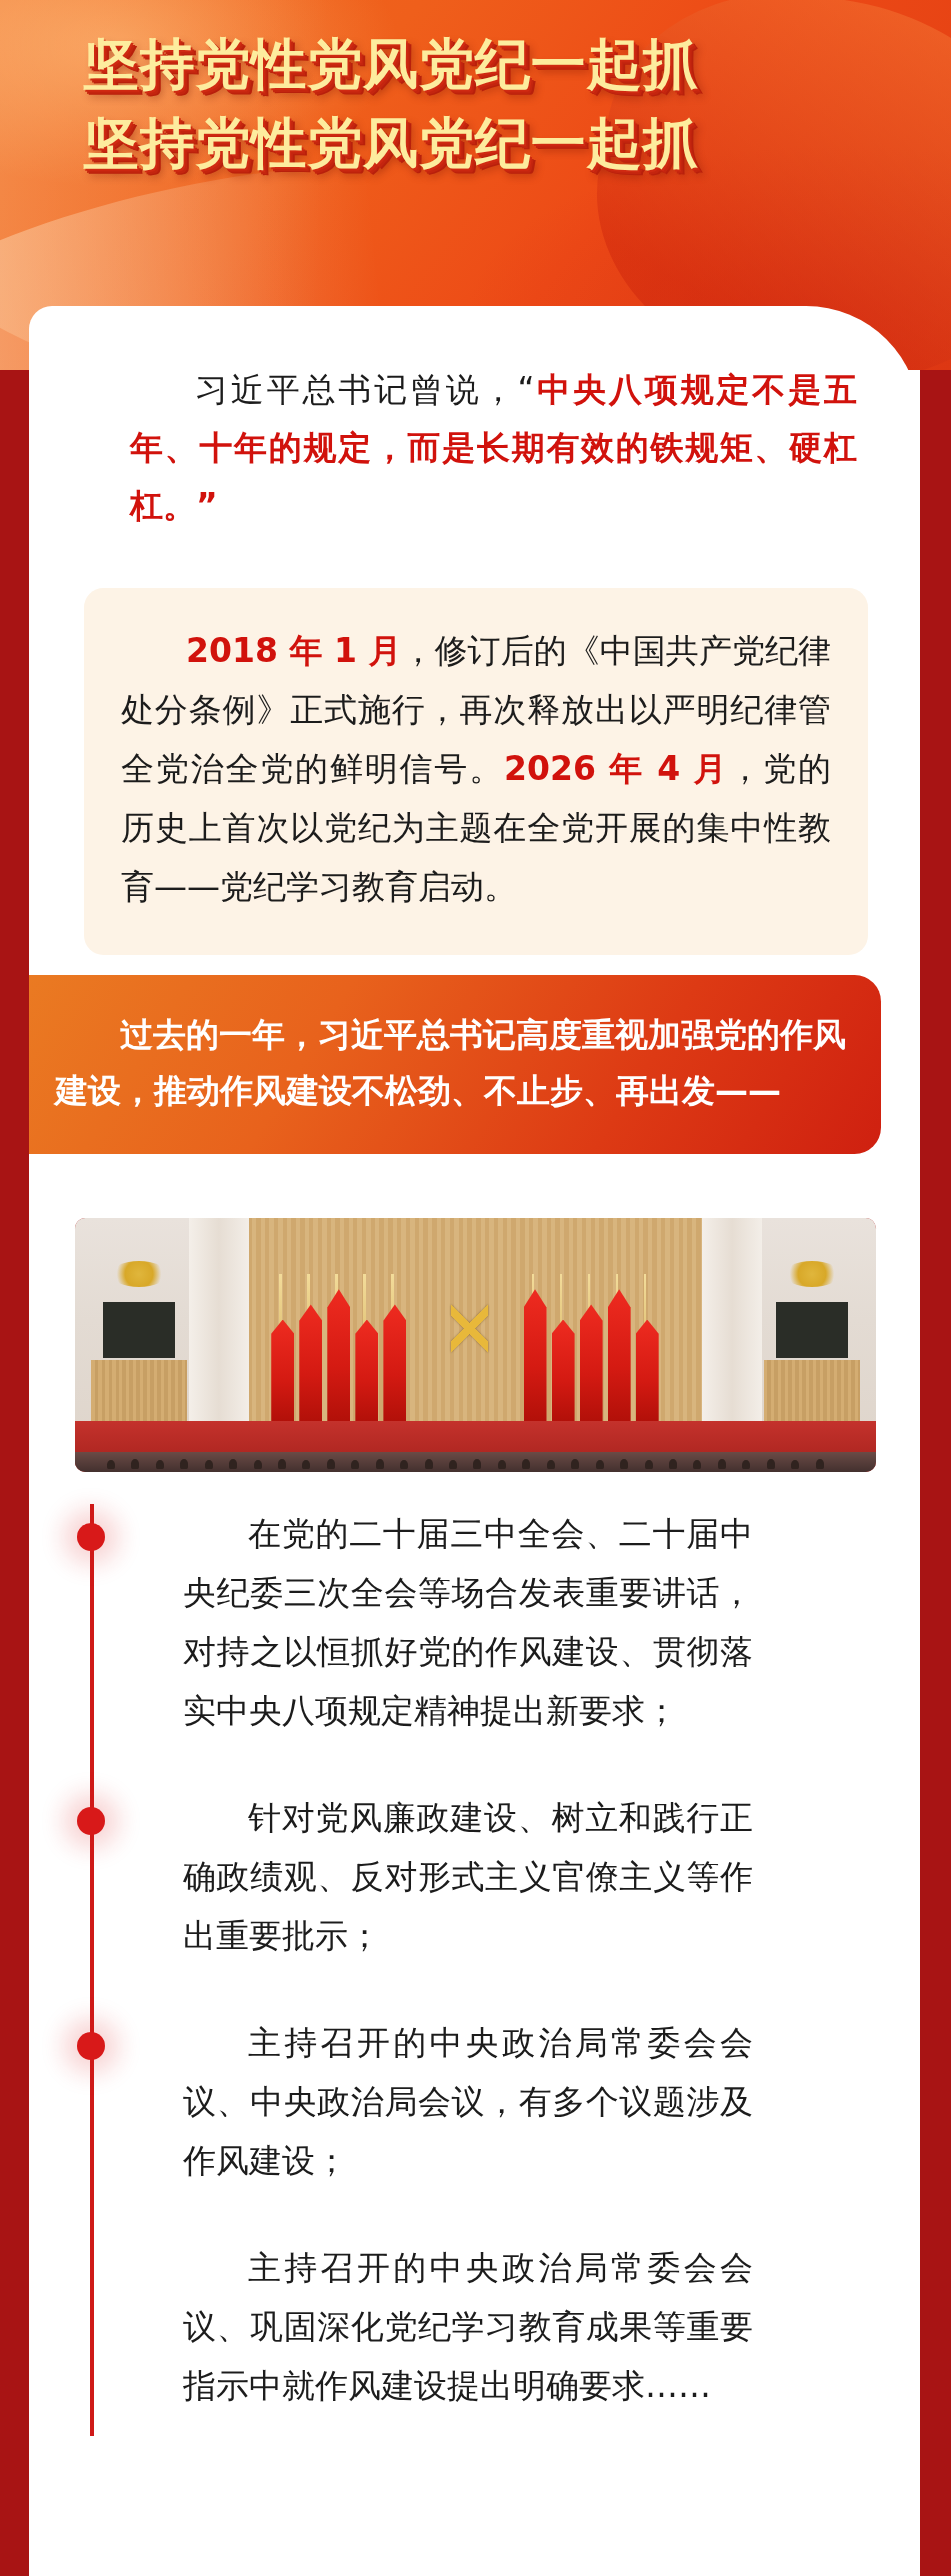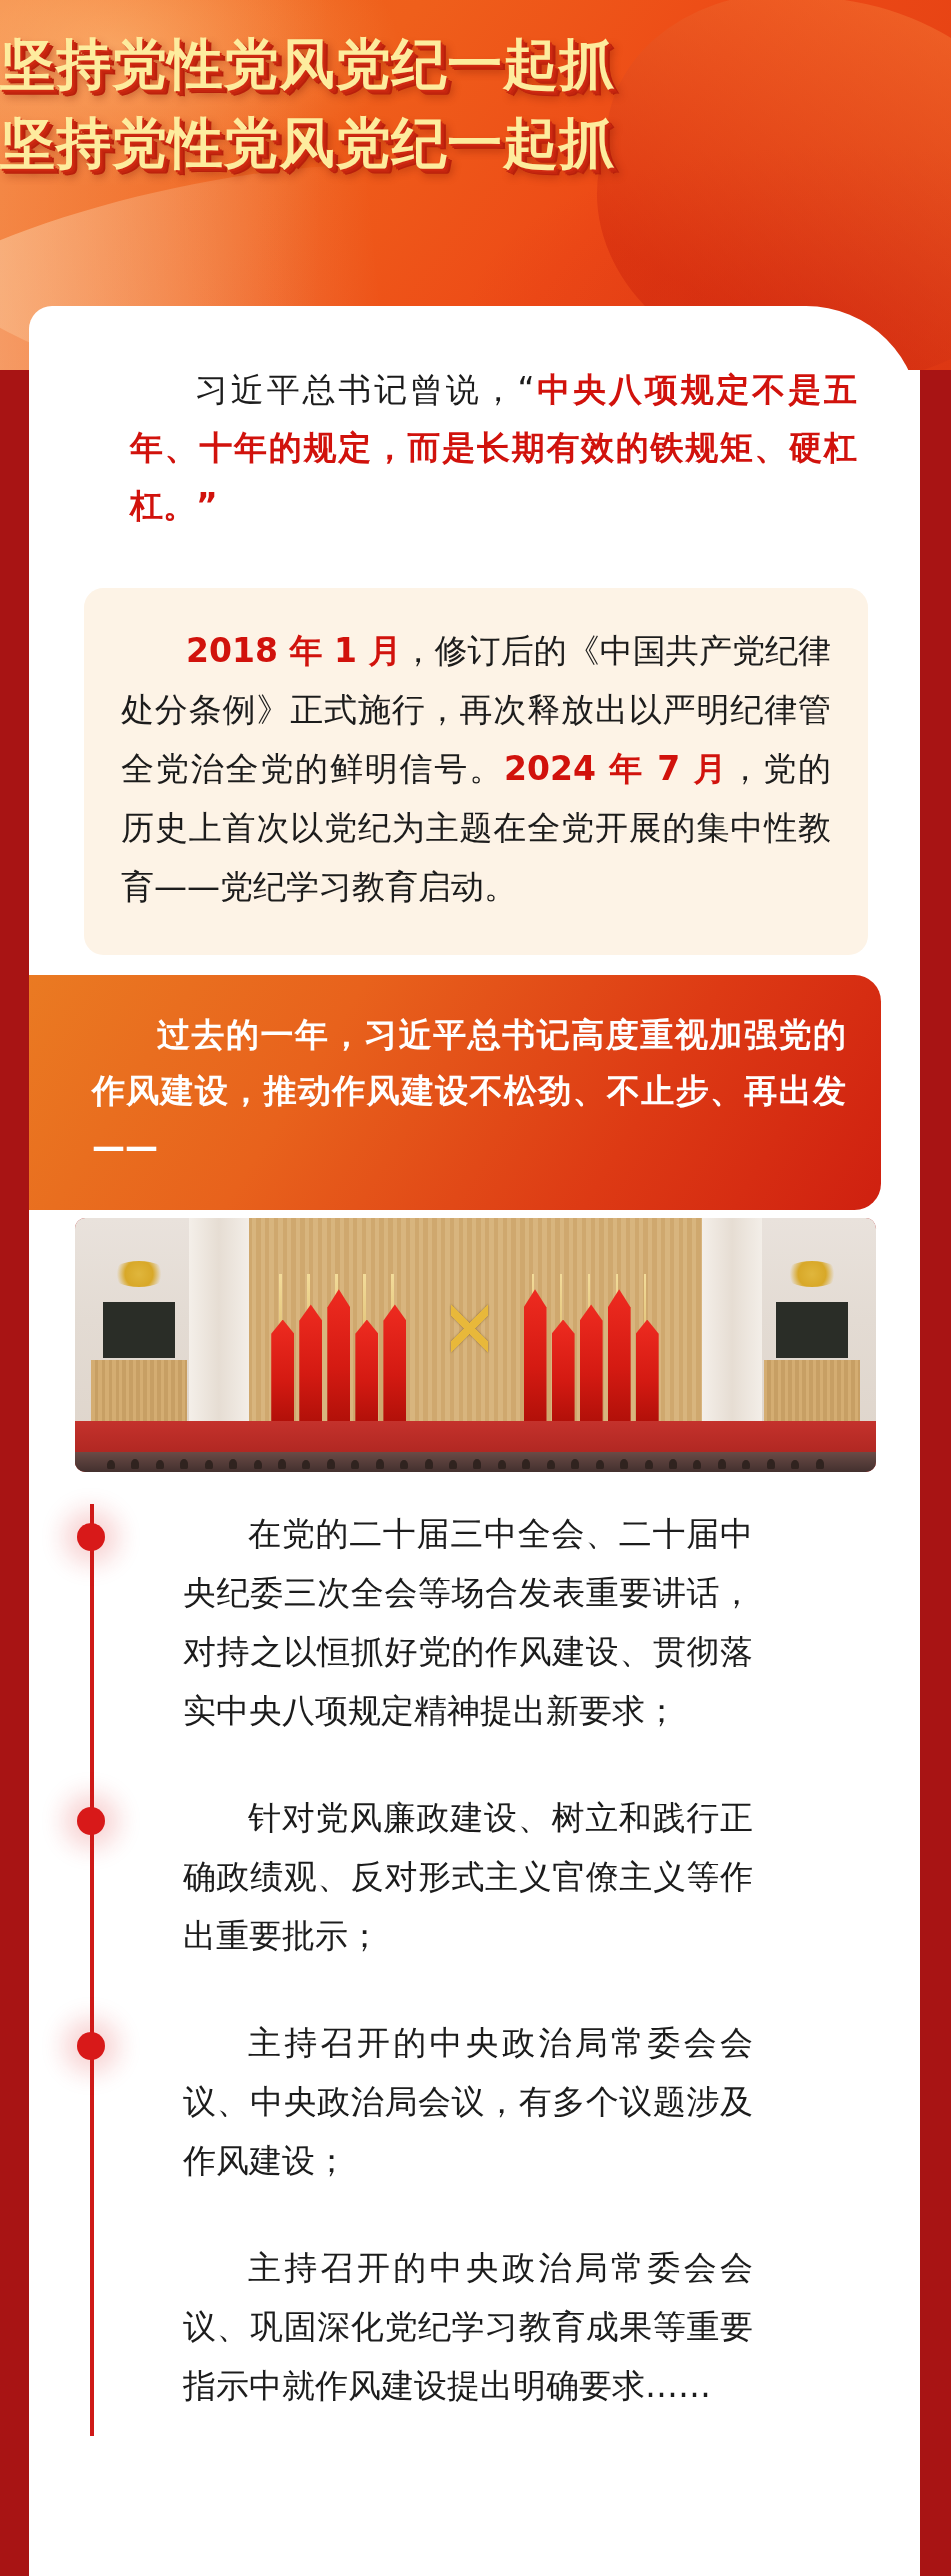--- a/index.html
+++ b/index.html
@@ -68,21 +68,21 @@
     background: linear-gradient(200deg, rgba(255,150,70,.40), rgba(200,30,10,.40) 80%);
     transform: rotate(10deg);
     border-radius: 45% 55% 52% 48%;
   }
 
   .title-block {
     position: absolute;
     left: 0;
     top: 25px;
     width: 782px;
-    text-align: left;
+    text-align: center;
     z-index: 4;
   }
   .title-line {
     display: block;
     font-family: "DejaVu Sans", "Liberation Sans", sans-serif;
     font-weight: bold;
     font-size: 55px;
     line-height: 79px;
     letter-spacing: 0.9px;
     color: #fdec9e;
@@ -143,21 +143,21 @@
 
   
   .orange-box {
     position: absolute;
     left: 0px;
     top: 669px;
     width: 852px;
     background:
       linear-gradient(122deg, #ea7a22 0%, #e8621c 34%, #dd3a14 70%, #cf2010 100%);
     border-radius: 0 26.4px 26.4px 0;
-    padding: 32px 35px 35px 63px;
+    padding: 32px 35px 35px 26px;
     box-sizing: border-box;
   }
   .orange-box .p-text {
     color: #ffffff;
     font-weight: bold;
     line-height: 56px;
     text-indent: 65px;
   }
 
   
@@ -327,21 +327,21 @@
     <span class="title-line">坚持党性党风党纪一起抓</span>
   </div>
 
   <div class="card">
 
     <div class="quote-block">
       <p class="p-text"><span>习近平总书记曾说，“</span><span class="hl-red">中央八项规定不是五年、十年的规定，而是长期有效的铁规矩、硬杠杠。”</span></p>
     </div>
 
     <div class="beige-box">
-      <p class="p-text"><span class="hl-red">2018 年 1 月</span><span>，修订后的《中国共产党纪律处分条例》正式施行，再次释放出以严明纪律管全党治全党的鲜明信号。</span><span class="hl-red">2024 年 7 月</span><span>，党的历史上首次以党纪为主题在全党开展的集中性教育——党纪学习教育启动。</span></p>
+      <p class="p-text"><span class="hl-red">2018 年 1 月</span><span>，修订后的《中国共产党纪律处分条例》正式施行，再次释放出以严明纪律管全党治全党的鲜明信号。</span><span class="hl-red">2026 年 4 月</span><span>，党的历史上首次以党纪为主题在全党开展的集中性教育——党纪学习教育启动。</span></p>
     </div>
 
     <div class="orange-box">
       <p class="p-text">过去的一年，习近平总书记高度重视加强党的作风建设，推动作风建设不松劲、不止步、再出发——</p>
     </div>
 
     <div class="photo">
       <div class="ph-wall"></div>
       <div class="ph-center-wood"></div>
       <div class="ph-side-wood-l"></div>

